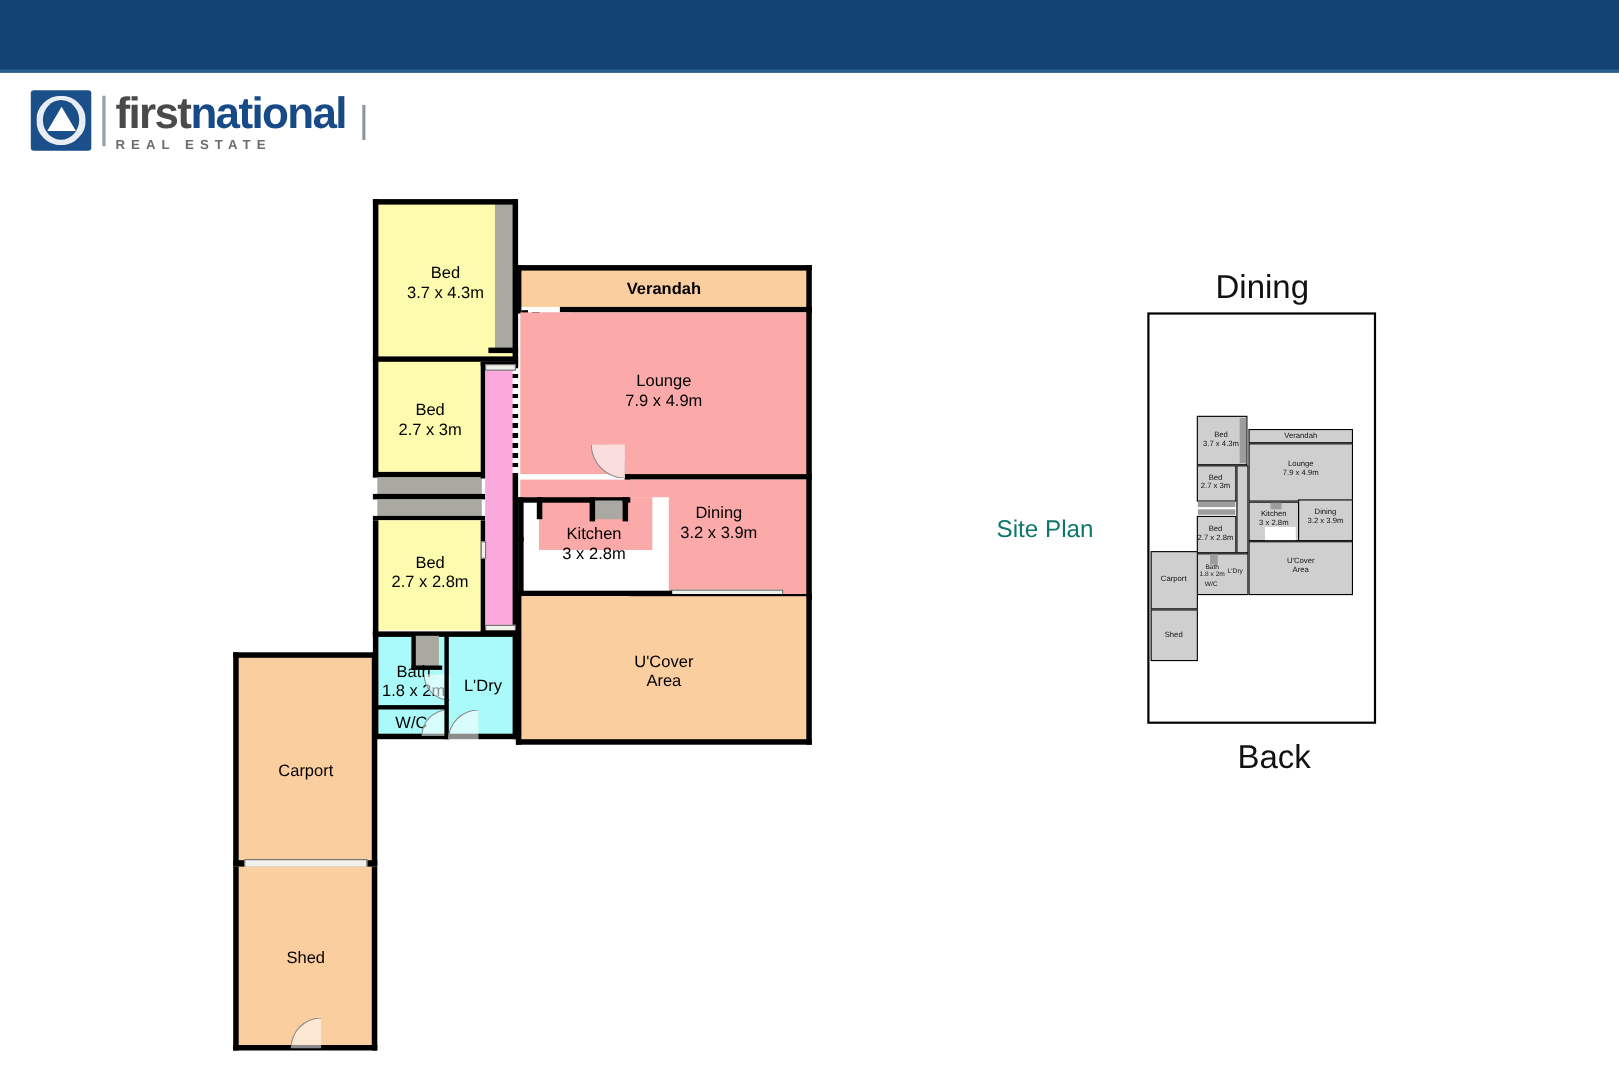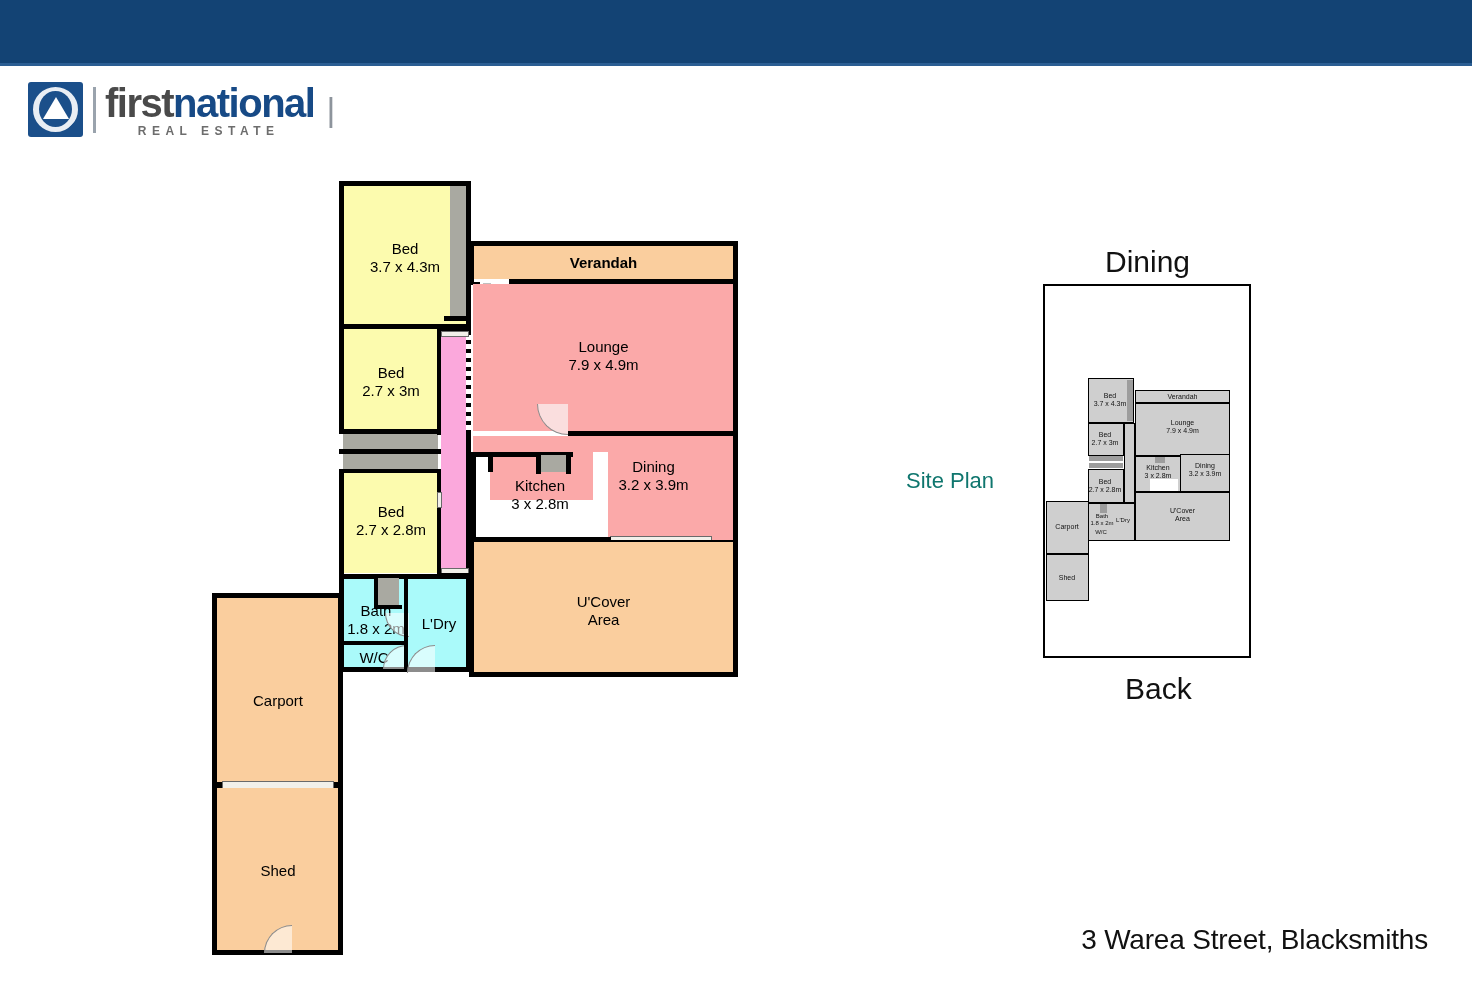--- a/index.html
+++ b/index.html
@@ -44,21 +44,21 @@
   }
   .logo-sep {
     width:3px; height:46px; background:#9aa3ad; margin:0 9px 0 10px; flex:none;
   }
   .wordmark { position:relative; line-height:1; }
   .wm-top { font-size:40px; font-weight:bold; letter-spacing:-1.5px; white-space:nowrap;}
   .wm-first { color:#4a4a4a; }
   .wm-national { color:#174a86; }
   .wm-sub {
     font-size:12px; color:#6d6d6d; letter-spacing:5.5px; font-weight:bold;
-    text-align:center; margin-top:2px; padding-right:2px;
+    text-align:left; margin-top:2px; padding-right:2px;
   }
   .brand-pipe { color:#8d949c; font-size:34px; margin:0 10px 0 12px; font-weight:300; }
   .agent-name { font-size:33px; color:#111; white-space:nowrap; letter-spacing:-0.2px;}
 
   .disclaimer {
     position:absolute; right:74px; top:90px; text-align:right;
     font-style: italic; font-size:17px; color:#7d7d7d; line-height:1.45;
   }
 
   .address {
@@ -114,21 +114,20 @@
     <div class="wordmark">
       <div class="wm-top">
         <span class="wm-first">first</span><span class="wm-national">national</span>
       </div>
       <div class="wm-sub">REAL ESTATE</div>
     </div>
     <div class="brand-pipe">|</div>
   </div>
 
 
-  <div class="address">3 Warea Street, Blacksmiths</div>
 
   <div class="fp" style="left:0;top:0;width:800px;height:981px;">
 
     <div class="fill" style="left:343px;top:181px;width:127px;height:143px;background:#FCFBAE;"></div>
     <div class="cab" style="left:450px;top:185px;width:18px;height:133px;"></div>
     <div class="wall" style="left:339px;top:181px;width:131px;height:5px;"></div>
     <div class="wall" style="left:339px;top:181px;width:5px;height:148px;"></div>
     <div class="wall" style="left:466px;top:181px;width:5px;height:148px;"></div>
     <div class="wall" style="left:339px;top:324px;width:132px;height:5px;"></div>
     <div class="wall" style="left:444px;top:316px;width:27px;height:5px;"></div>

